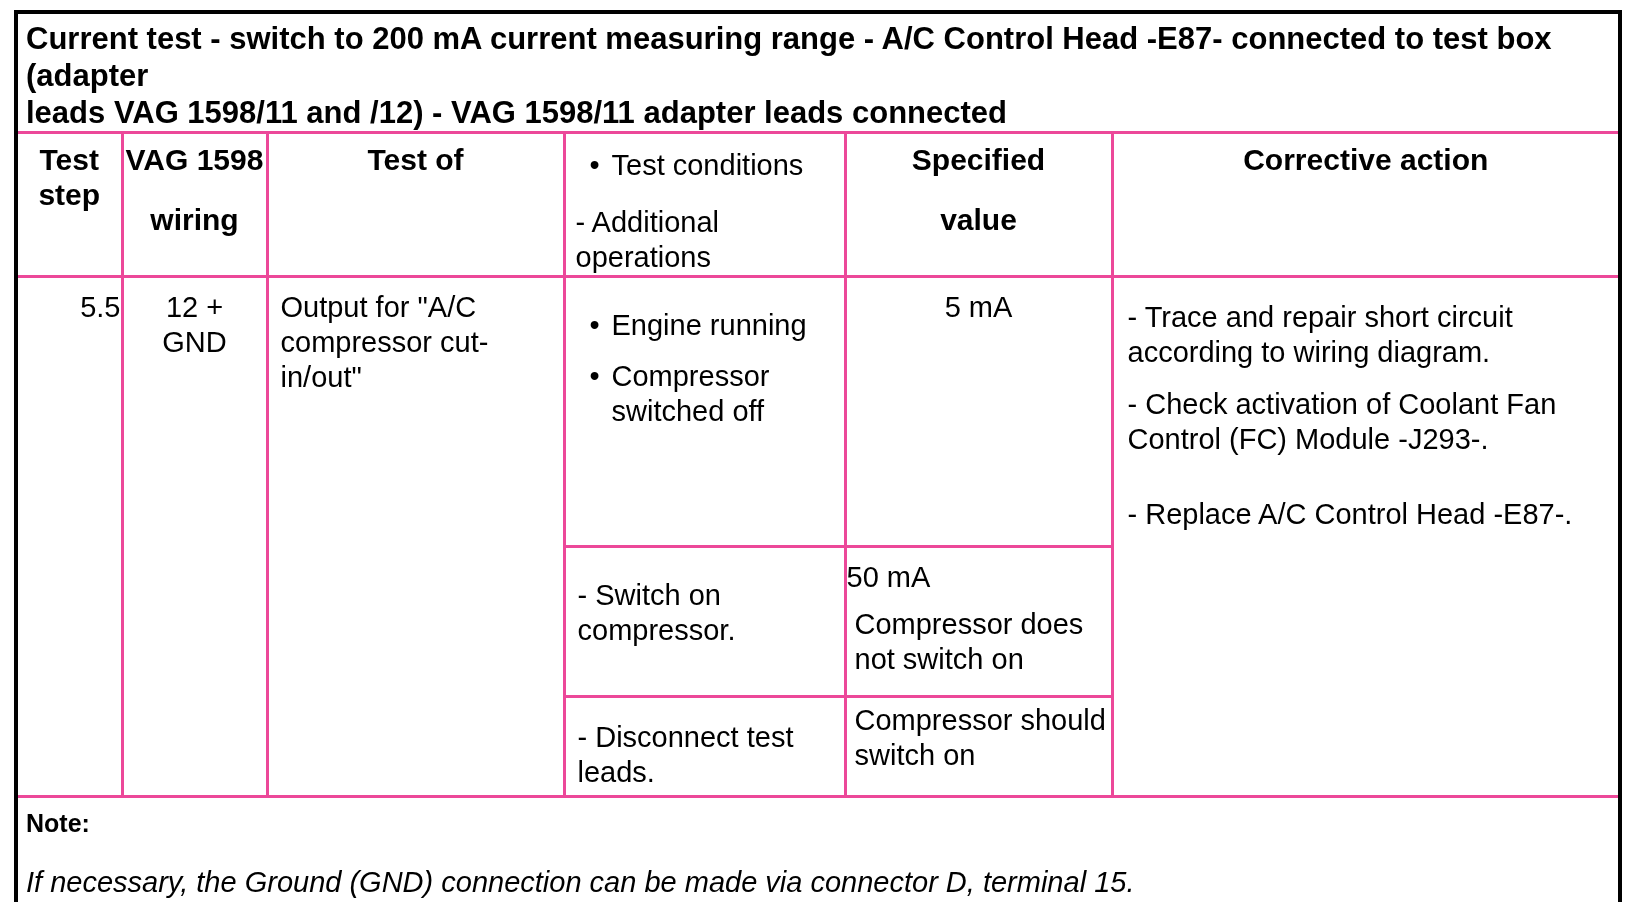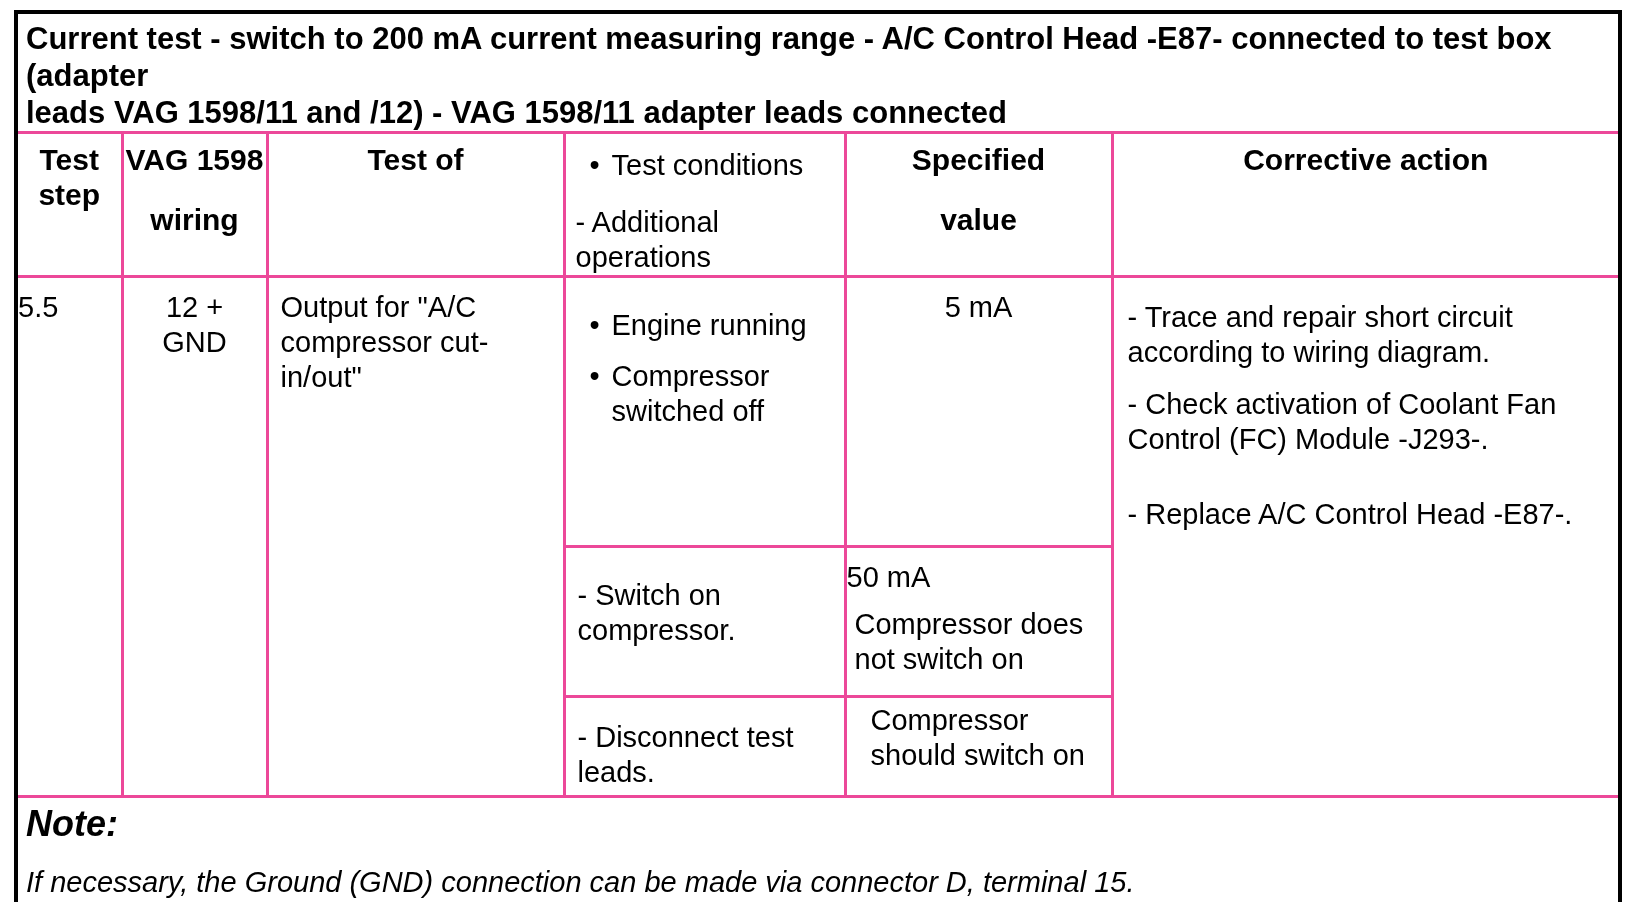--- a/index.html
+++ b/index.html
@@ -50,38 +50,38 @@
 
   
   .bullet-row { display: flex; align-items: flex-start; }
   .bullet-row .bullet { width: 30px; flex: 0 0 30px; text-align: left; padding-left: 8px; }
   .bullet-row .btext { flex: 1; }
   .hdr-bullets { padding-left: 6px; }
   .cond-bullets { padding-left: 16px; }
   .cond-bullets .bullet-row + .bullet-row { margin-top: 16px; }
 
   
-  td.cell-step { text-align: left; padding-top: 12px; }
+  td.cell-step { text-align: right; padding-top: 12px; }
   td.cell-sockets { text-align: center; padding-top: 12px; }
   td.cell-testof { padding: 12px 10px 0 12px; }
   td.cell-cond1 { padding-top: 30px; }
   td.cell-val { text-align: center; padding-top: 12px; }
   td.cell-corr { padding: 22px 8px 0 14px; }
   td.cell-corr .para + .para { margin-top: 17px; }
   td.cell-corr .para.extra-gap { margin-top: 40px; }
 
   td.cell-op2 { padding: 30px 10px 0 12px; }
   td.cell-op3 { padding: 22px 10px 0 12px; }
   .val-center { text-align: left; }
   .val-note { text-align: left; padding-left: 8px; padding-right: 0; margin-top: 12px; }
-  td.cell-val3 { padding: 5px 0 0 24px; text-align: left; margin-top: 8px; }
+  td.cell-val3 { padding: 5px 0 0 8px; text-align: left; margin-top: 8px; }
 
   
   td.note-cell { padding: 8px 10px 0 8px; }
-  .note-label { font-weight: bold; font-style: italic; font-size: 36px; }
+  .note-label { font-weight: bold; font-size: 25px; }
   .note-text { font-style: italic; margin-top: 24px; }
 </style>
 </head>
 <body>
 
 <div class="page">
   <table class="doc">
     <colgroup>
       <col style="width:106px">
       <col style="width:145px">

